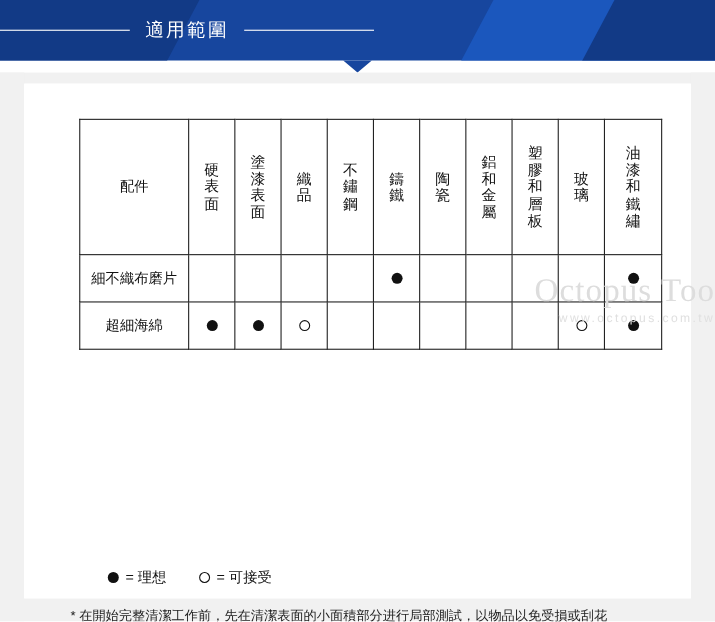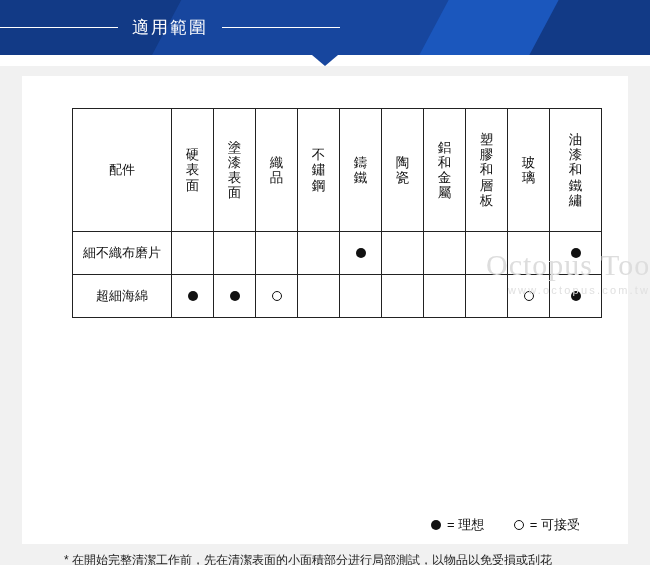--- a/index.html
+++ b/index.html
@@ -162,21 +162,20 @@
     background: transparent;
     box-sizing: border-box;
   }
 
   
   .legend {
     position: absolute;
     top: 440px;
     left: 50px;
     width: 508px;
-    text-align: right;
     font-size: 13px;
     color: #111111;
   }
   .legend .lg-item {
     display: inline-block;
     margin-left: 26px;
   }
   .legend .lg-item .sym {
     margin-right: 6px;
     position: relative;

